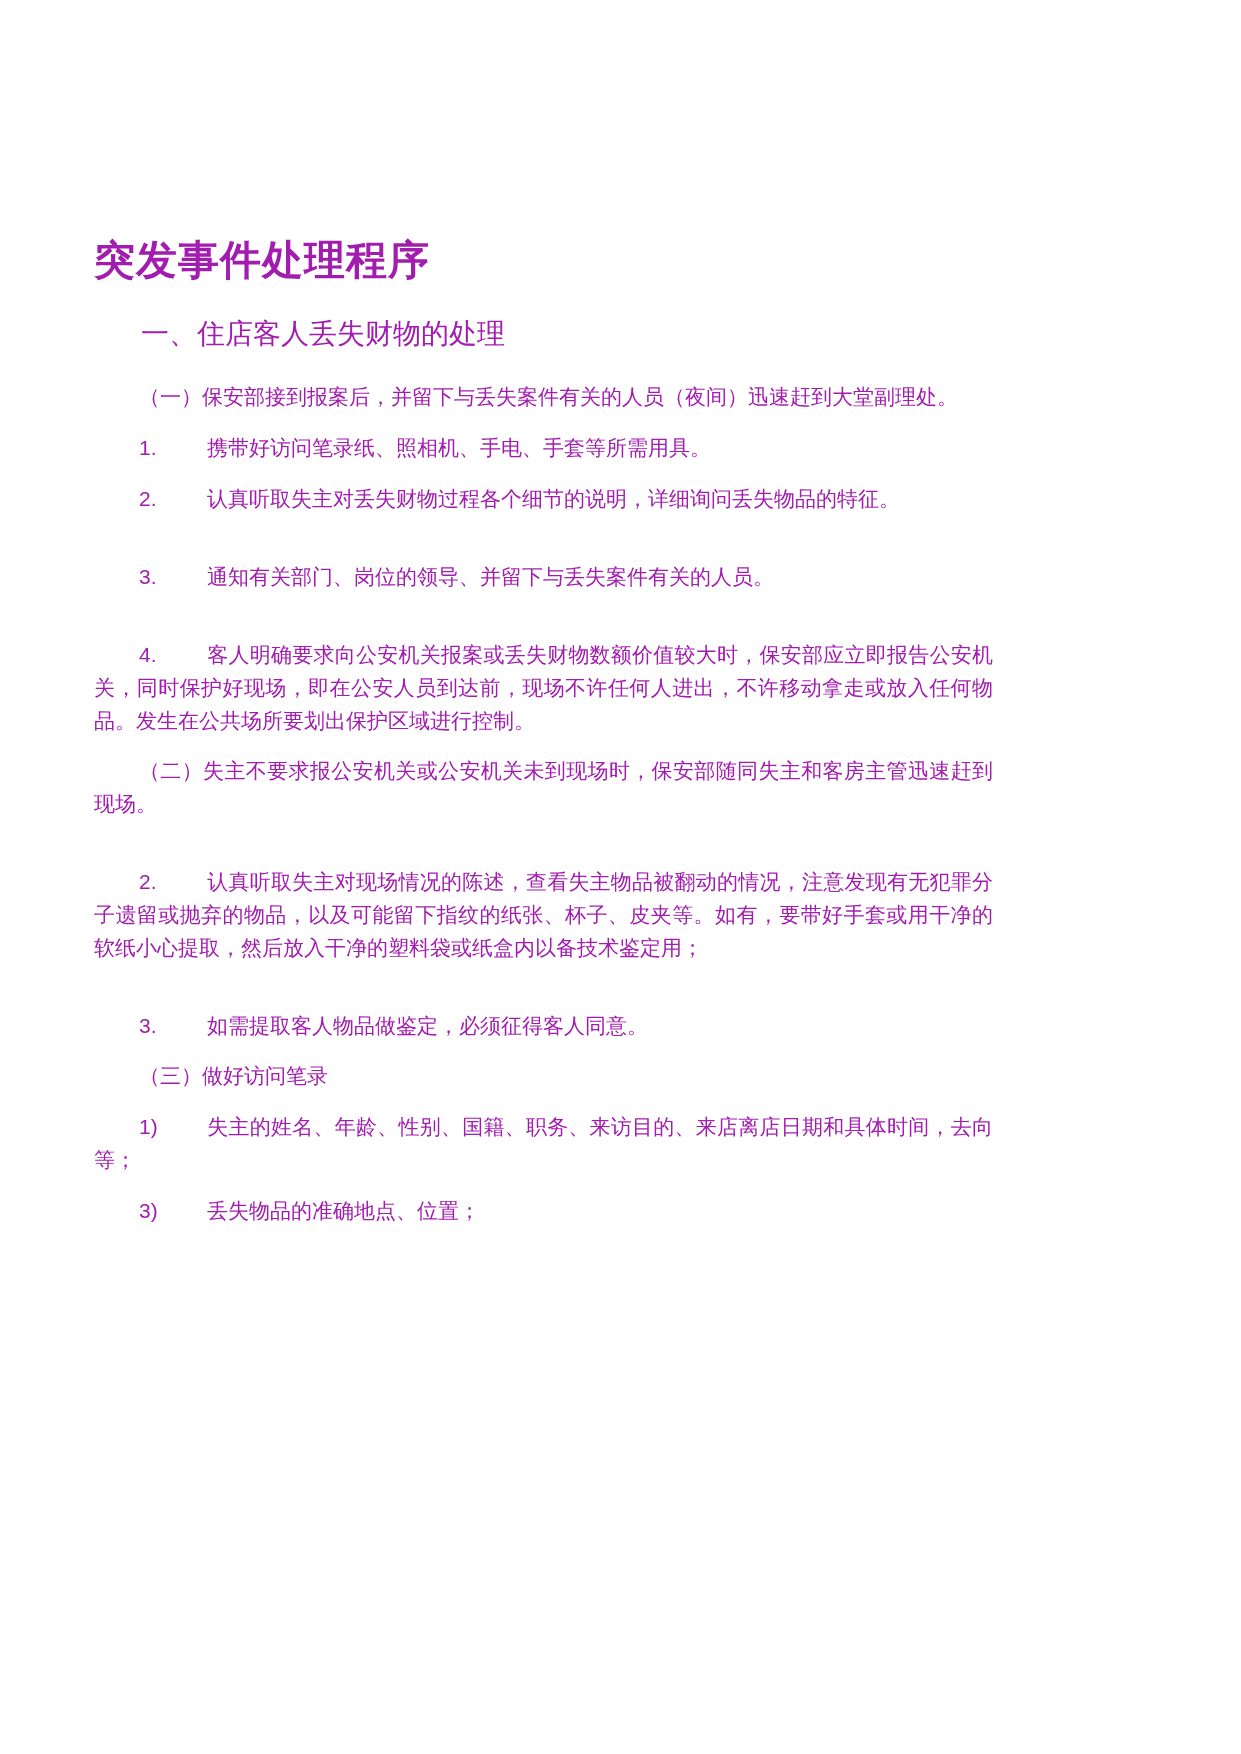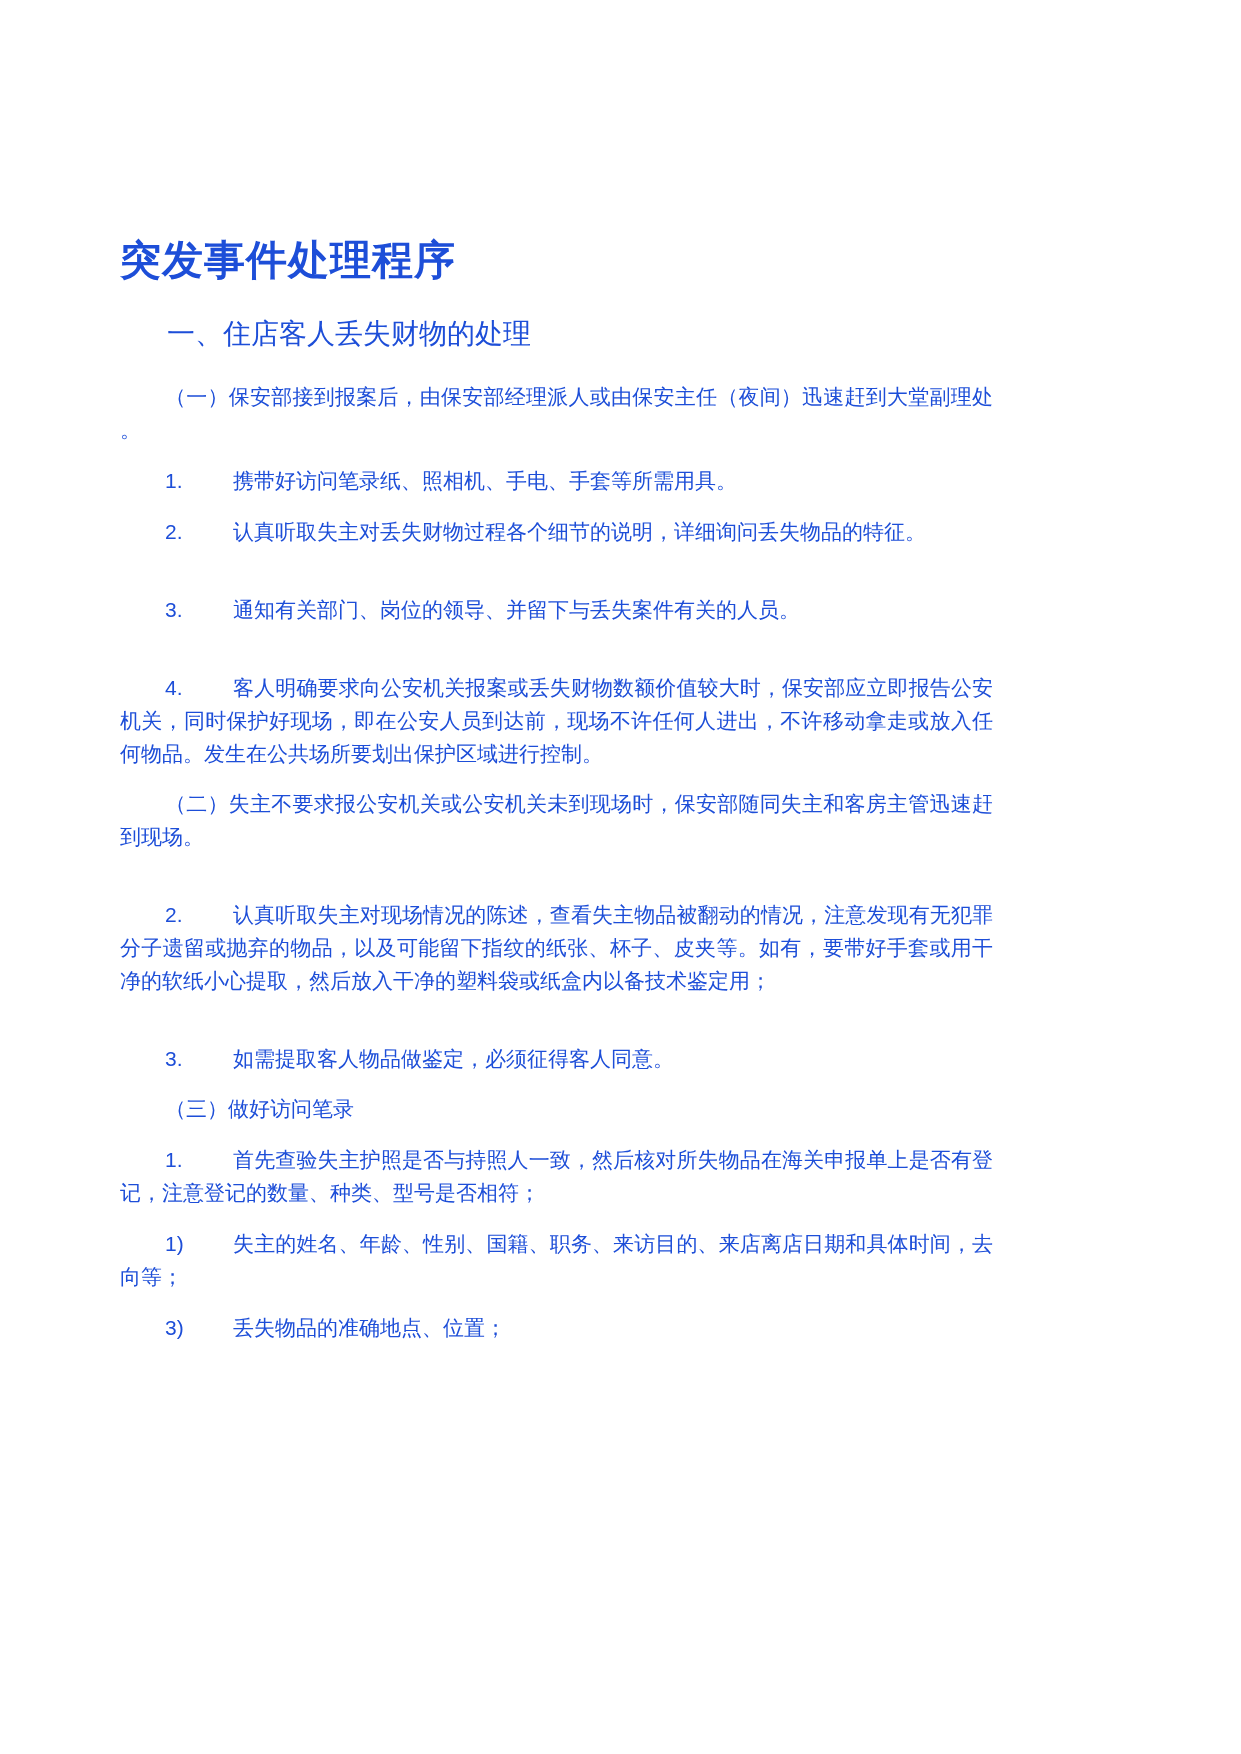--- a/index.html
+++ b/index.html
@@ -5,23 +5,23 @@
   html, body {
     margin: 0;
     padding: 0;
     background: #ffffff;
   }
   .page {
     position: relative;
     width: 1239px;
     height: 1754px;
     background: #ffffff;
-    color: #1d4ed8;
+    color: #a21caf;
     box-sizing: border-box;
-    padding: 235px 246px 40px 120px;
+    padding: 235px 246px 40px 94px;
     overflow: hidden;
     font-family: "Liberation Serif", serif;
   }
   .doc-title {
     margin: 0;
     font-size: 41px;
     line-height: 50px;
     font-weight: bold;
     letter-spacing: 1px;
     font-family: "Liberation Serif", serif;
@@ -58,40 +58,39 @@
 </style>
 </head>
 <body>
 
 <div class="page">
 
   <h1 class="doc-title">突发事件处理程序</h1>
 
   <h2 class="doc-heading">一、住店客人丢失财物的处理</h2>
 
-  <p class="block para g28">（一）保安部接到报案后，由保安部经理派人或由保安主任（夜间）迅速赶到大堂副理处。</p>
+  <p class="block para g28">（一）保安部接到报案后，并留下与丢失案件有关的人员（夜间）迅速赶到大堂副理处。</p>
 
   <p class="block"><span class="num">1.</span><span>携带好访问笔录纸、照相机、手电、手套等所需用具。</span></p>
 
   <p class="block"><span class="num">2.</span><span>认真听取失主对丢失财物过程各个细节的说明，详细询问丢失物品的特征。</span></p>
 
   <p class="block g44"><span class="num">3.</span><span>通知有关部门、岗位的领导、并留下与丢失案件有关的人员。</span></p>
 
   <p class="block g44"><span class="num">4.</span><span>客人明确要求向公安机关报案或丢失财物数额价值较大时，保安部应立即报告公安机关，同时保护好现场，即在公安人员到达前，现场不许任何人进出，不许移动拿走或放入任何物品。发生在公共场所要划出保护区域进行控制。</span></p>
 
   <p class="block para">（二）失主不要求报公安机关或公安机关未到现场时，保安部随同失主和客房主管迅速赶到现场。</p>
 
 
   <p class="block g44"><span class="num">2.</span><span>认真听取失主对现场情况的陈述，查看失主物品被翻动的情况，注意发现有无犯罪分子遗留或抛弃的物品，以及可能留下指纹的纸张、杯子、皮夹等。如有，要带好手套或用干净的软纸小心提取，然后放入干净的塑料袋或纸盒内以备技术鉴定用；</span></p>
 
   <p class="block g44"><span class="num">3.</span><span>如需提取客人物品做鉴定，必须征得客人同意。</span></p>
 
   <p class="block para">（三）做好访问笔录</p>
 
-  <p class="block"><span class="num">1.</span><span>首先查验失主护照是否与持照人一致，然后核对所失物品在海关申报单上是否有登记，注意登记的数量、种类、型号是否相符；</span></p>
 
 
   <p class="block"><span class="num">1)</span><span>失主的姓名、年龄、性别、国籍、职务、来访目的、来店离店日期和具体时间，去向等；</span></p>
 
 
   <p class="block"><span class="num">3)</span><span>丢失物品的准确地点、位置；</span></p>
 
 
 </div>
 

